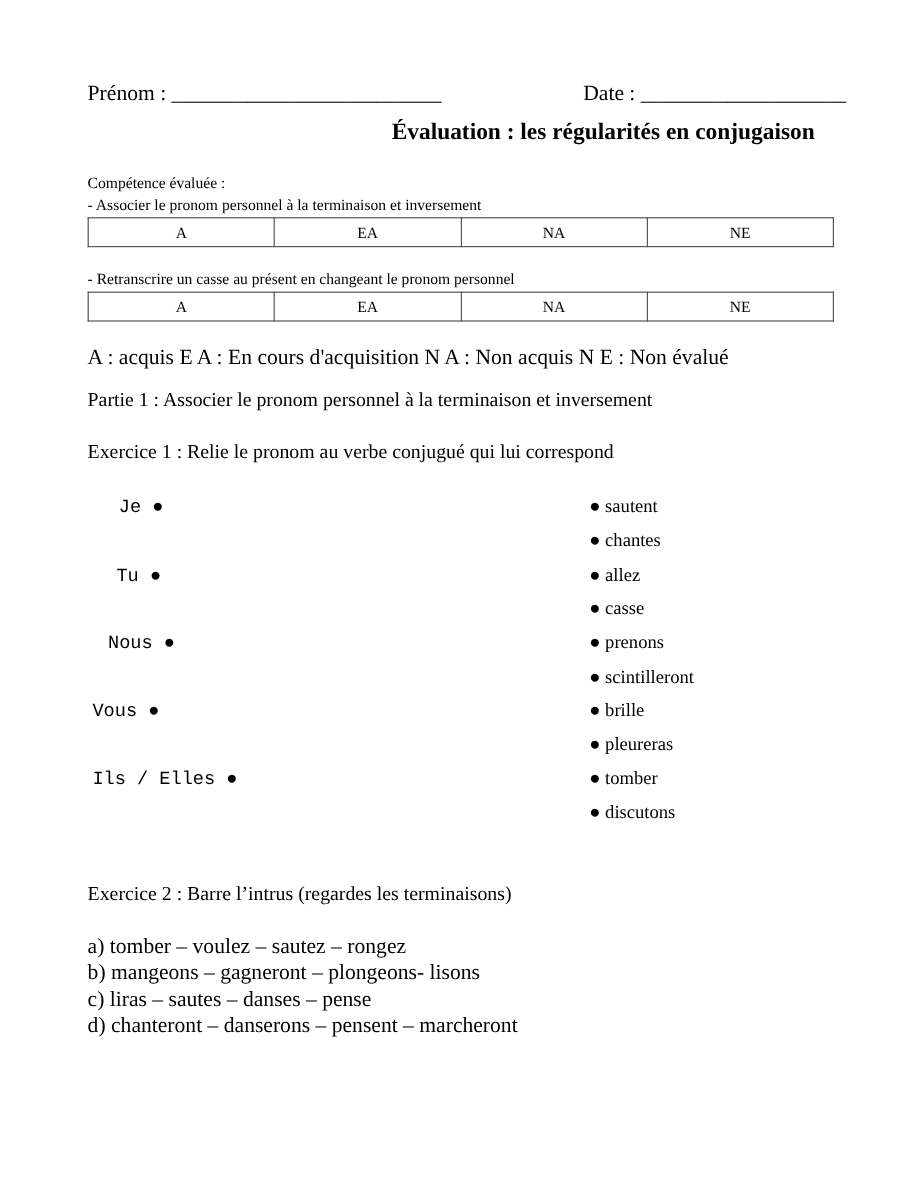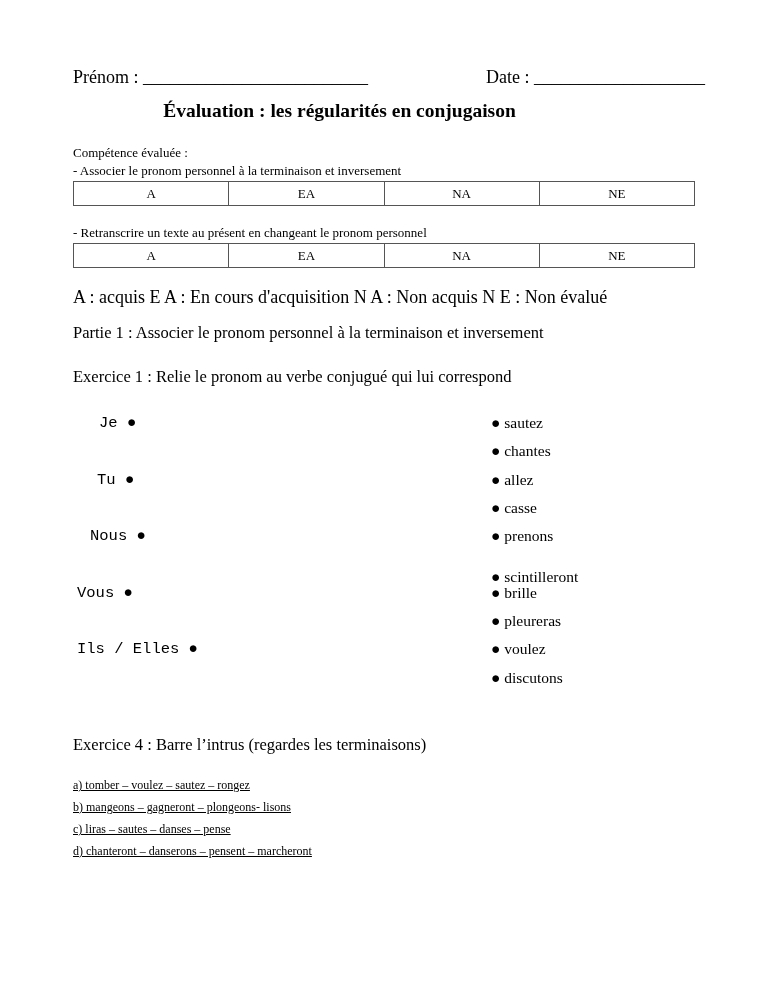--- a/index.html
+++ b/index.html
@@ -17,21 +17,21 @@
     .abs { position: absolute; white-space: nowrap; }
 
     .header-line { font-size: 18px; top: 67px; }
     .prenom { left: 73px; }
     .date { left: 486px; text-align: center; }
 
     .title {
       top: 100px;
       left: 0;
       width: 679px;
-      text-align: center;
+      text-align: right;
       font-size: 19.5px;
       font-weight: bold;
     }
 
     .small { font-size: 13px; }
 
     .comp-label { left: 73px; top: 145px; }
     .comp1 { left: 73px; top: 163px; }
     .comp2 { left: 73px; top: 225px; }
 
@@ -55,21 +55,21 @@
 
     .legend { left: 73px; top: 287px; font-size: 18px; }
 
     .partie { left: 73px; top: 323px; font-size: 16.5px; }
     .ex1 { left: 73px; top: 367px; font-size: 16.5px; }
 
     .pronoun { font-size: 15.5px; font-family: Liberation Mono, monospace; }
     .verb { font-size: 15.5px; left: 491px; }
 
     .ex2 { left: 73px; top: 735px; font-size: 16.5px; }
-    .ex2-item { left: 73px; font-size: 12px; text-decoration: underline; }
+    .ex2-item { left: 73px; font-size: 18px; }
   </style>
 </head>
 <body>
 
 <div>
 
   <div class="abs header-line prenom">Prénom : _________________________</div>
   <div class="abs header-line date">Date : ___________________</div>
 
   <div class="abs title">Évaluation : les régularités en conjugaison</div>
@@ -81,21 +81,21 @@
     <tbody>
         <tr>
       <td>A</td>
       <td>EA</td>
       <td>NA</td>
       <td>NE</td>
     </tr>
   </tbody>
     </table>
 
-  <div class="abs small comp2">- Retranscrire un texte au présent en changeant le pronom personnel</div>
+  <div class="abs small comp2">- Retranscrire un casse au présent en changeant le pronom personnel</div>
 
   <table class="grade t2">
     <tbody>
         <tr>
       <td>A</td>
       <td>EA</td>
       <td>NA</td>
       <td>NE</td>
     </tr>
   </tbody>
@@ -106,31 +106,31 @@
   <div class="abs partie">Partie 1 : Associer le pronom personnel à la terminaison et inversement</div>
 
   <div class="abs ex1">Exercice 1 : Relie le pronom au verbe conjugué qui lui correspond</div>
 
   <div class="abs pronoun" style="left:99px; top:414px;">Je  ●</div>
   <div class="abs pronoun" style="left:97px; top:471px;">Tu  ●</div>
   <div class="abs pronoun" style="left:90px; top:527px;">Nous  ●</div>
   <div class="abs pronoun" style="left:77px; top:584px;">Vous  ●</div>
   <div class="abs pronoun" style="left:77px; top:640px;">Ils / Elles ●</div>
 
-  <div class="abs verb" style="top:414px;">● sautez</div>
+  <div class="abs verb" style="top:414px;">● sautent</div>
   <div class="abs verb" style="top:442px;">● chantes</div>
   <div class="abs verb" style="top:471px;">● allez</div>
   <div class="abs verb" style="top:499px;">● casse</div>
   <div class="abs verb" style="top:527px;text-align:right;">● prenons</div>
-  <div class="abs verb" style="top:568px;text-align:right;">● scintilleront</div>
+  <div class="abs verb" style="top:556px;text-align:right;">● scintilleront</div>
   <div class="abs verb" style="top:584px;">● brille</div>
   <div class="abs verb" style="top:612px;">● pleureras</div>
-  <div class="abs verb" style="top:640px;">● voulez</div>
+  <div class="abs verb" style="top:640px;">● tomber</div>
   <div class="abs verb" style="top:669px;">● discutons</div>
 
-  <div class="abs ex2">Exercice 4 : Barre l’intrus (regardes les terminaisons)</div>
+  <div class="abs ex2">Exercice 2 : Barre l’intrus (regardes les terminaisons)</div>
 
   <div class="abs ex2-item" style="top:778px;">a) tomber – voulez – sautez – rongez</div>
   <div class="abs ex2-item" style="top:800px;">b) mangeons – gagneront – plongeons- lisons</div>
   <div class="abs ex2-item" style="top:822px;">c) liras – sautes – danses – pense</div>
   <div class="abs ex2-item" style="top:844px;">d) chanteront – danserons – pensent – marcheront</div>
 
 </div>
 
 </body></html>

